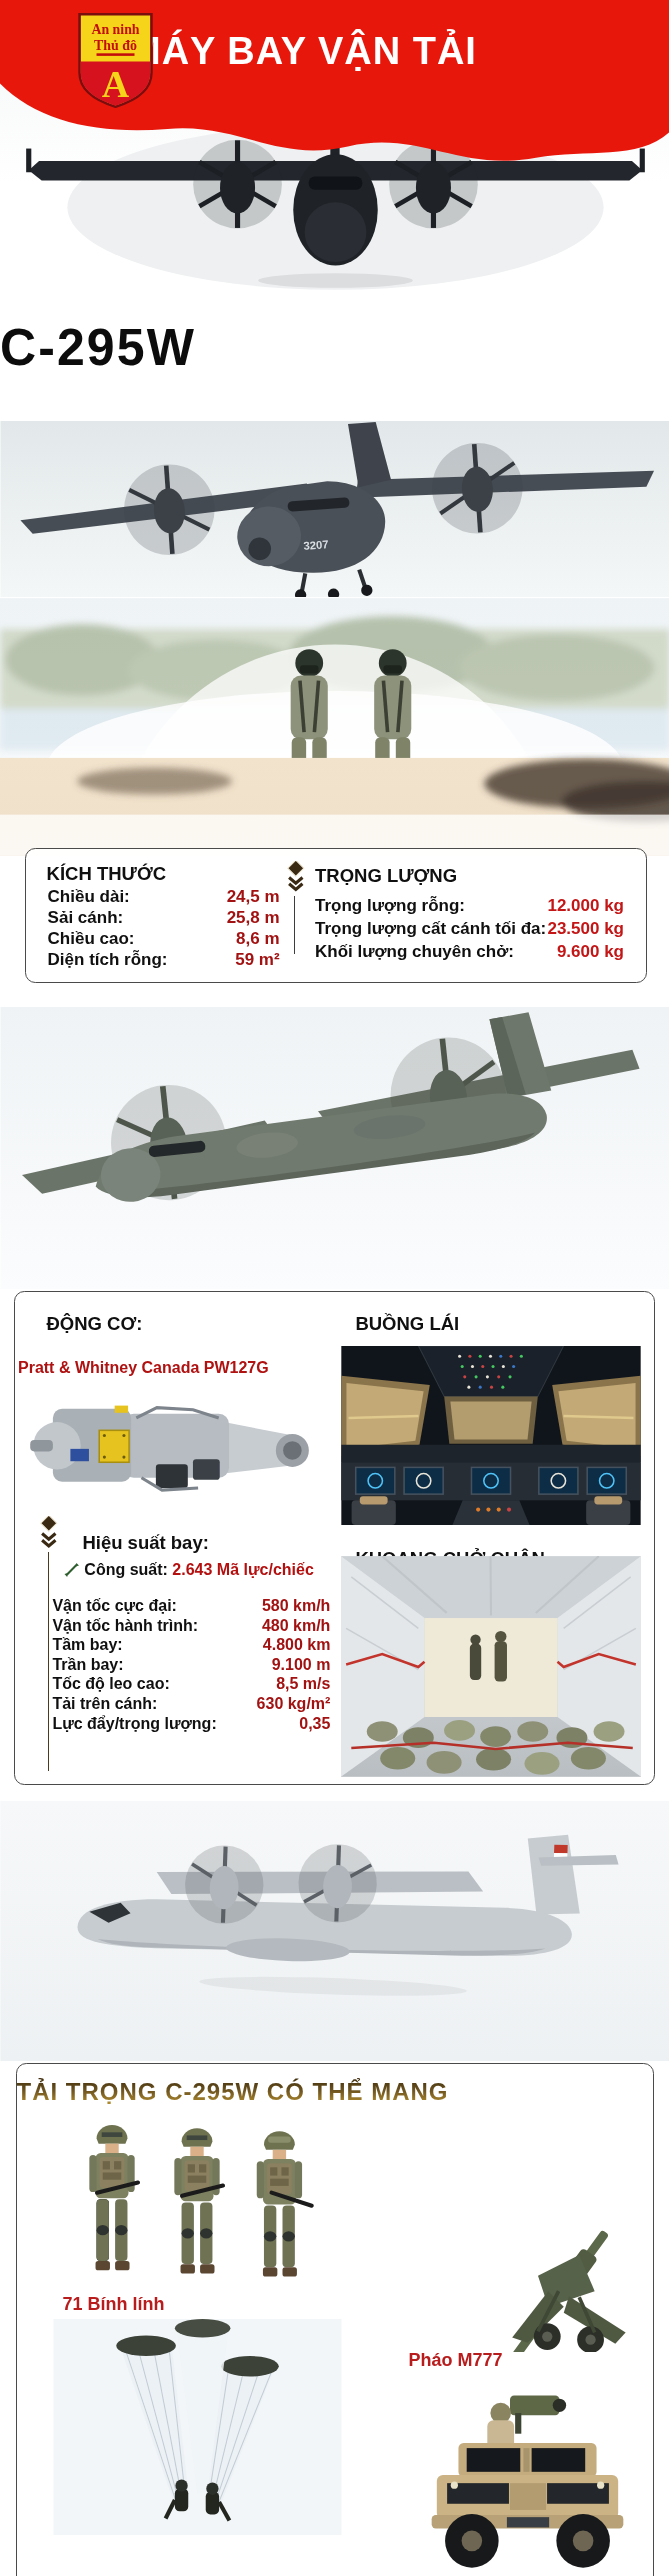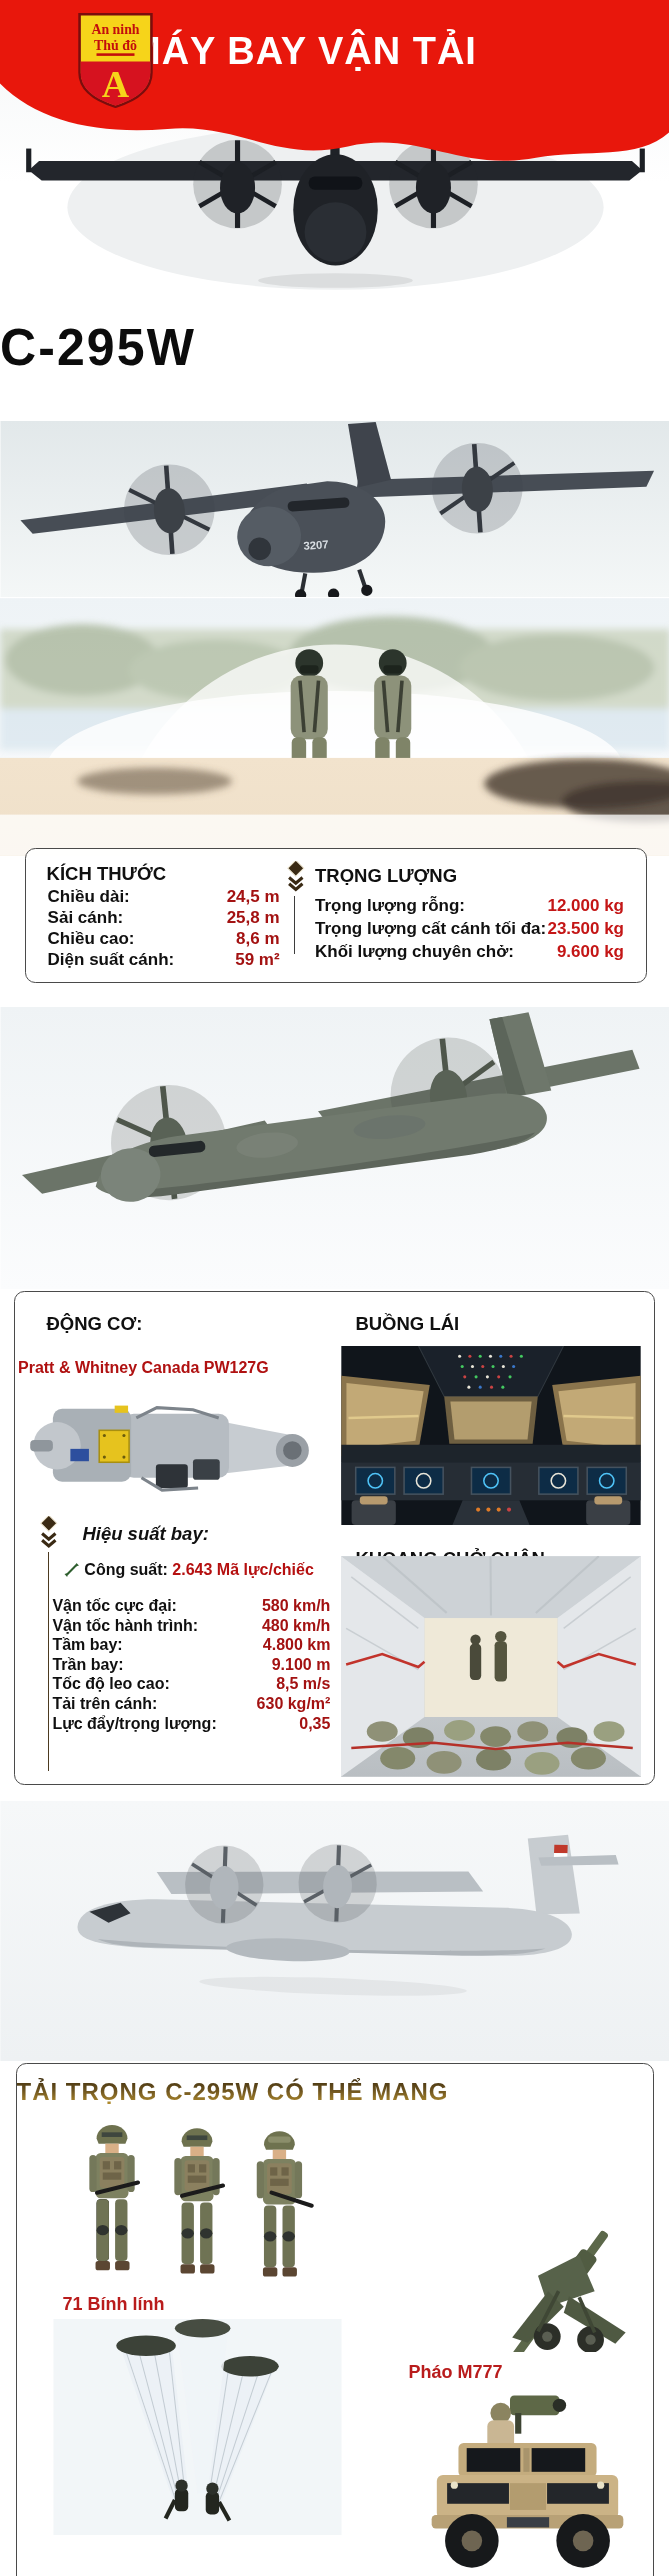--- a/index.html
+++ b/index.html
@@ -188,21 +188,21 @@
         </div>
       <div class="srow">
           <span class="slabel">Sải cánh:</span>
           <span class="sval">25,8 m</span>
         </div>
       <div class="srow">
           <span class="slabel">Chiều cao:</span>
           <span class="sval">8,6 m</span>
         </div>
       <div class="srow">
-          <span class="slabel">Diện suất cánh:</span>
+          <span class="slabel">Diện tích rỗng:</span>
           <span class="sval">59 m²</span>
         </div>
     </div>
     <svg class="abs" style="left:260px;top:12.4px;" width="19.6" height="32" viewBox="0 0 38 62">
       <rect x="8" y="3" width="22" height="22" transform="rotate(45 19 14)" fill="#3a2a14" stroke="#efe7d2" stroke-width="2"></rect>
       <path d="M6,32 L19,43 L32,32" fill="none" stroke="#3a2a14" stroke-width="6"></path>
       <path d="M6,44 L19,55 L32,44" fill="none" stroke="#3a2a14" stroke-width="6"></path>
     </svg>
     <div class="abs h-black" style="left:289px;top:15.5px;font-size:18.5px;">TRỌNG LƯỢNG</div>
     <div class="abs vline" style="left:268px;top:47px;height:58px;"></div>
@@ -341,21 +341,21 @@
       <rect x="476" y="300" width="86" height="48" rx="8" fill="#3a3f45"></rect>
         <rect x="492" y="292" width="54" height="16" rx="6" fill="#b79a6e"></rect>
     </svg>
 
     <svg class="abs" style="left:24px;top:224px;" width="19.6" height="34" viewBox="0 0 38 66">
       <rect x="8" y="3" width="22" height="22" transform="rotate(45 19 14)" fill="#3a2a14" stroke="#efe7d2" stroke-width="2"></rect>
       <path d="M6,34 L19,45 L32,34" fill="none" stroke="#3a2a14" stroke-width="6"></path>
       <path d="M6,47 L19,58 L32,47" fill="none" stroke="#3a2a14" stroke-width="6"></path>
     </svg>
     <div class="abs vline2" style="left:33px;top:260px;height:219px;"></div>
-    <div class="abs h-black" style="left:67px;top:231px;font-size:18.5px;font-style:italic;">Hiệu suất bay:</div>
+    <div class="abs h-black" style="left:67px;top:240px;font-size:18.5px;">Hiệu suất bay:</div>
     <div class="abs" style="left:49px;top:269px;font-size:16px;white-space:nowrap;">
       <svg style="display:inline-block;vertical-align:-2.1px;" width="15.5" height="15.5" viewBox="0 0 30 30">
         <line x1="6" y1="24" x2="24" y2="6" stroke="#2e5e2e" stroke-width="4"></line>
         <polygon points="24,2 29,7 21,9" fill="#2e5e2e"></polygon>
         <polygon points="1,23 9,21 6,29" fill="#2e5e2e"></polygon>
       </svg>
       <span class="h-black">Công suất:</span>
       <span class="sval2" style="color:#b51010;">2.643 Mã lực/chiếc</span>
     </div>
     <div class="abs" style="left:37px;top:304px;width:278px;font-size:16px;line-height:19.6px;">
@@ -577,21 +577,21 @@
       <polygon points="270,330 200,420 230,430 300,360" fill="#4f5942"></polygon>
       <polygon points="310,340 420,410 400,432 300,372" fill="#4f5942"></polygon>
       <rect x="270,330" y="0" width="0" height="0" fill="none"></rect>
       <circle cx="268" cy="418" r="26" fill="#2c2f28"></circle>
         <circle cx="268" cy="418" r="10" fill="#5a5e52"></circle>
       <circle cx="352" cy="424" r="26" fill="#2c2f28"></circle>
         <circle cx="352" cy="424" r="10" fill="#5a5e52"></circle>
       <line x1="290" y1="330" x2="250" y2="408" stroke="#3f4735" stroke-width="7"></line>
       <line x1="330" y1="342" x2="360" y2="410" stroke="#3f4735" stroke-width="7"></line>
     </svg>
-    <div class="abs plabel ctr" style="left:392px;top:286px;width:227px;margin-top:12px;">Pháo M777</div>
+    <div class="abs plabel ctr" style="left:392px;top:286px;width:227px;">Pháo M777</div>
 
     <svg class="abs" style="left:392px;top:313px;" width="237" height="202" viewBox="0 0 460 392">
       <rect x="196" y="36" width="96" height="38" rx="8" fill="#5e6847"></rect>
       <circle cx="292" cy="55" r="13" fill="#2a2e26"></circle>
       <rect x="206" y="70" width="12" height="40" fill="#3d4433"></rect>
       <circle cx="178" cy="70" r="20" fill="#8b8460"></circle>
       <rect x="152" y="84" width="52" height="56" rx="12" fill="#c9b693"></rect>
       <rect x="96" y="128" width="268" height="66" rx="10" fill="#c4ac7e"></rect>
       <rect x="112" y="138" width="104" height="46" fill="#15181c"></rect>
       <rect x="238" y="138" width="104" height="46" fill="#15181c"></rect>

